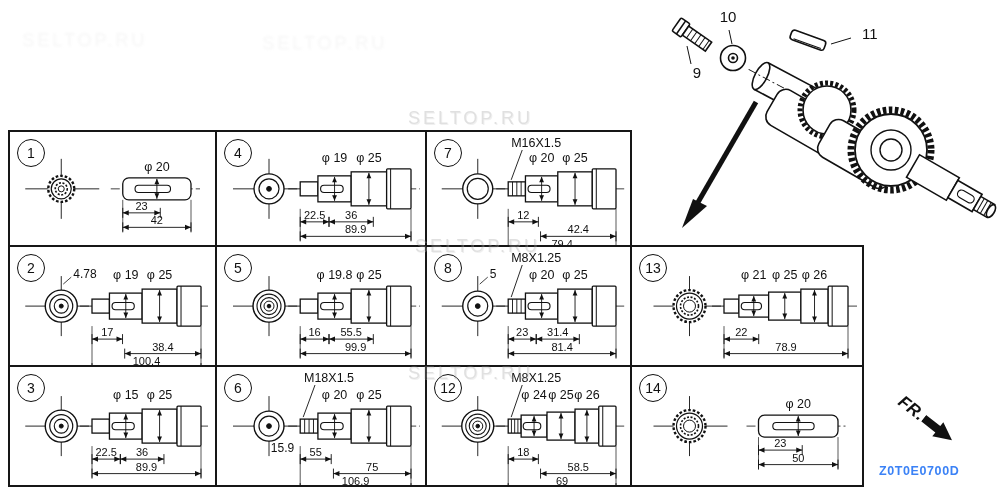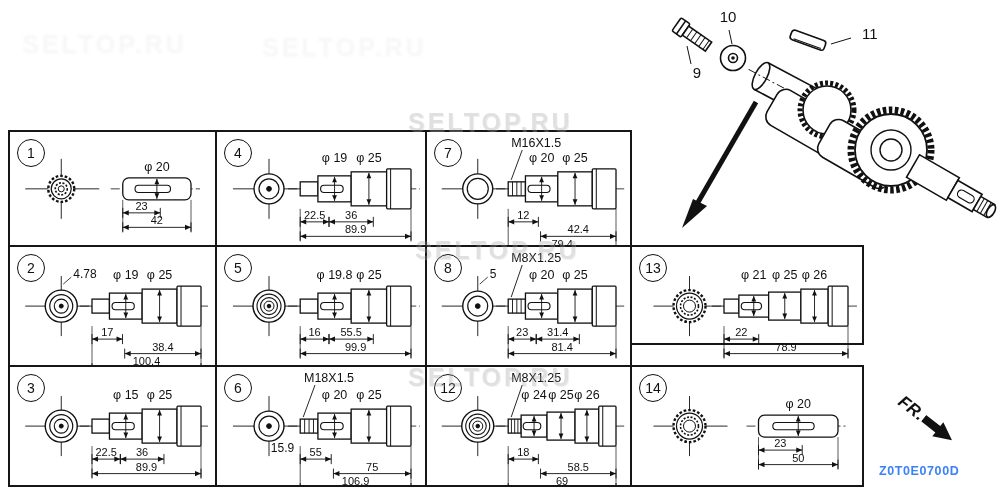--- a/index.html
+++ b/index.html
@@ -3,21 +3,21 @@
 <meta charset="utf-8">
 <style>
   html,body{margin:0;padding:0;background:#fff;}
   .page{position:relative;width:1000px;height:500px;background:#ffffff;overflow:hidden;
         font-family:"Liberation Sans",sans-serif;color:#111;}
   .cell{position:absolute;border:2px solid #161616;box-sizing:border-box;background:transparent;}
   .cellnum{position:absolute;left:7px;top:7px;width:26px;height:26px;border:1.7px solid #111;
            border-radius:50%;display:flex;align-items:center;justify-content:center;
            font-size:14px;line-height:1;background:#fff;z-index:3;}
   .cellsvg{position:absolute;left:0;top:0;z-index:2;}
-  .wm{position:absolute;font-weight:700;font-size:25px;letter-spacing:3px;color:#9a9a9a;
+  .wm{position:absolute;font-weight:400;font-size:18px;letter-spacing:3px;color:#9a9a9a;
       text-shadow:1px 1px 0 #cfcfcf;z-index:5;pointer-events:none;}
   .wm.main{opacity:0.30;}
   .wm.faint{opacity:0.07;filter:blur(1px);}
   .illu{position:absolute;left:655px;top:2px;z-index:1;}
   .frblock{position:absolute;left:893px;top:410px;transform:rotate(38deg);display:flex;
            align-items:center;gap:1px;z-index:4;}
   .frtext{font-weight:700;font-style:italic;font-size:17px;letter-spacing:0.5px;}
   .code{position:absolute;left:879px;top:464px;font-size:12.5px;font-weight:700;
         letter-spacing:0.6px;color:#3b82f6;z-index:4;}
   svg text{font-family:"Liberation Sans",sans-serif;fill:#111;}
@@ -382,21 +382,21 @@
           <polygon points="152.348,92.1 146.348,89.5 146.348,94.69999999999999" fill="#111" stroke="none"></polygon>
           <text x="130.788" y="89.1" font-size="11" text-anchor="middle">31.4</text>
           <line x1="81.2" y1="106.6" x2="189" y2="106.6" stroke="#111" stroke-width="0.9"></line>
           <line x1="81.2" y1="101.6" x2="81.2" y2="111.6" stroke="#111" stroke-width="0.9"></line>
           <line x1="189" y1="101.6" x2="189" y2="111.6" stroke="#111" stroke-width="0.9"></line>
           <polygon points="81.2,106.6 87.2,104 87.2,109.19999999999999" fill="#111" stroke="none"></polygon>
           <polygon points="189,106.6 183,104 183,109.19999999999999" fill="#111" stroke="none"></polygon>
           <text x="135.1" y="103.6" font-size="11" text-anchor="middle">81.4</text>
         </svg>
       </div>
-      <div class="cell" style="left: 630px; top: 245px; width: 234px; height: 100px;">
+      <div class="cell" style="left: 630px; top: 245px; width: 234px; height: 122px;">
         <div class="cellnum">13</div>
         <svg class="cellsvg" width="230" height="118" viewBox="0 0 230 118">
           <line x1="57.5" y1="29.1" x2="57.5" y2="89.1" stroke="#111" stroke-width="0.9"></line>
           <line x1="21.5" y1="59.1" x2="95.5" y2="59.1" stroke="#111" stroke-width="0.9"></line>
           <g>
             <circle cx="57.5" cy="59.1" r="16" fill="#fff" stroke="#111" stroke-width="2.4" stroke-dasharray="2.6,2"></circle>
             <circle cx="57.5" cy="59.1" r="13" fill="#fff" stroke="#111" stroke-width="1.2"></circle>
             <circle cx="57.5" cy="59.1" r="9" fill="none" stroke="#111" stroke-width="1.6" stroke-dasharray="2,1.6"></circle>
             <circle cx="57.5" cy="59.1" r="6" fill="none" stroke="#111" stroke-width="1"></circle>
           </g>

